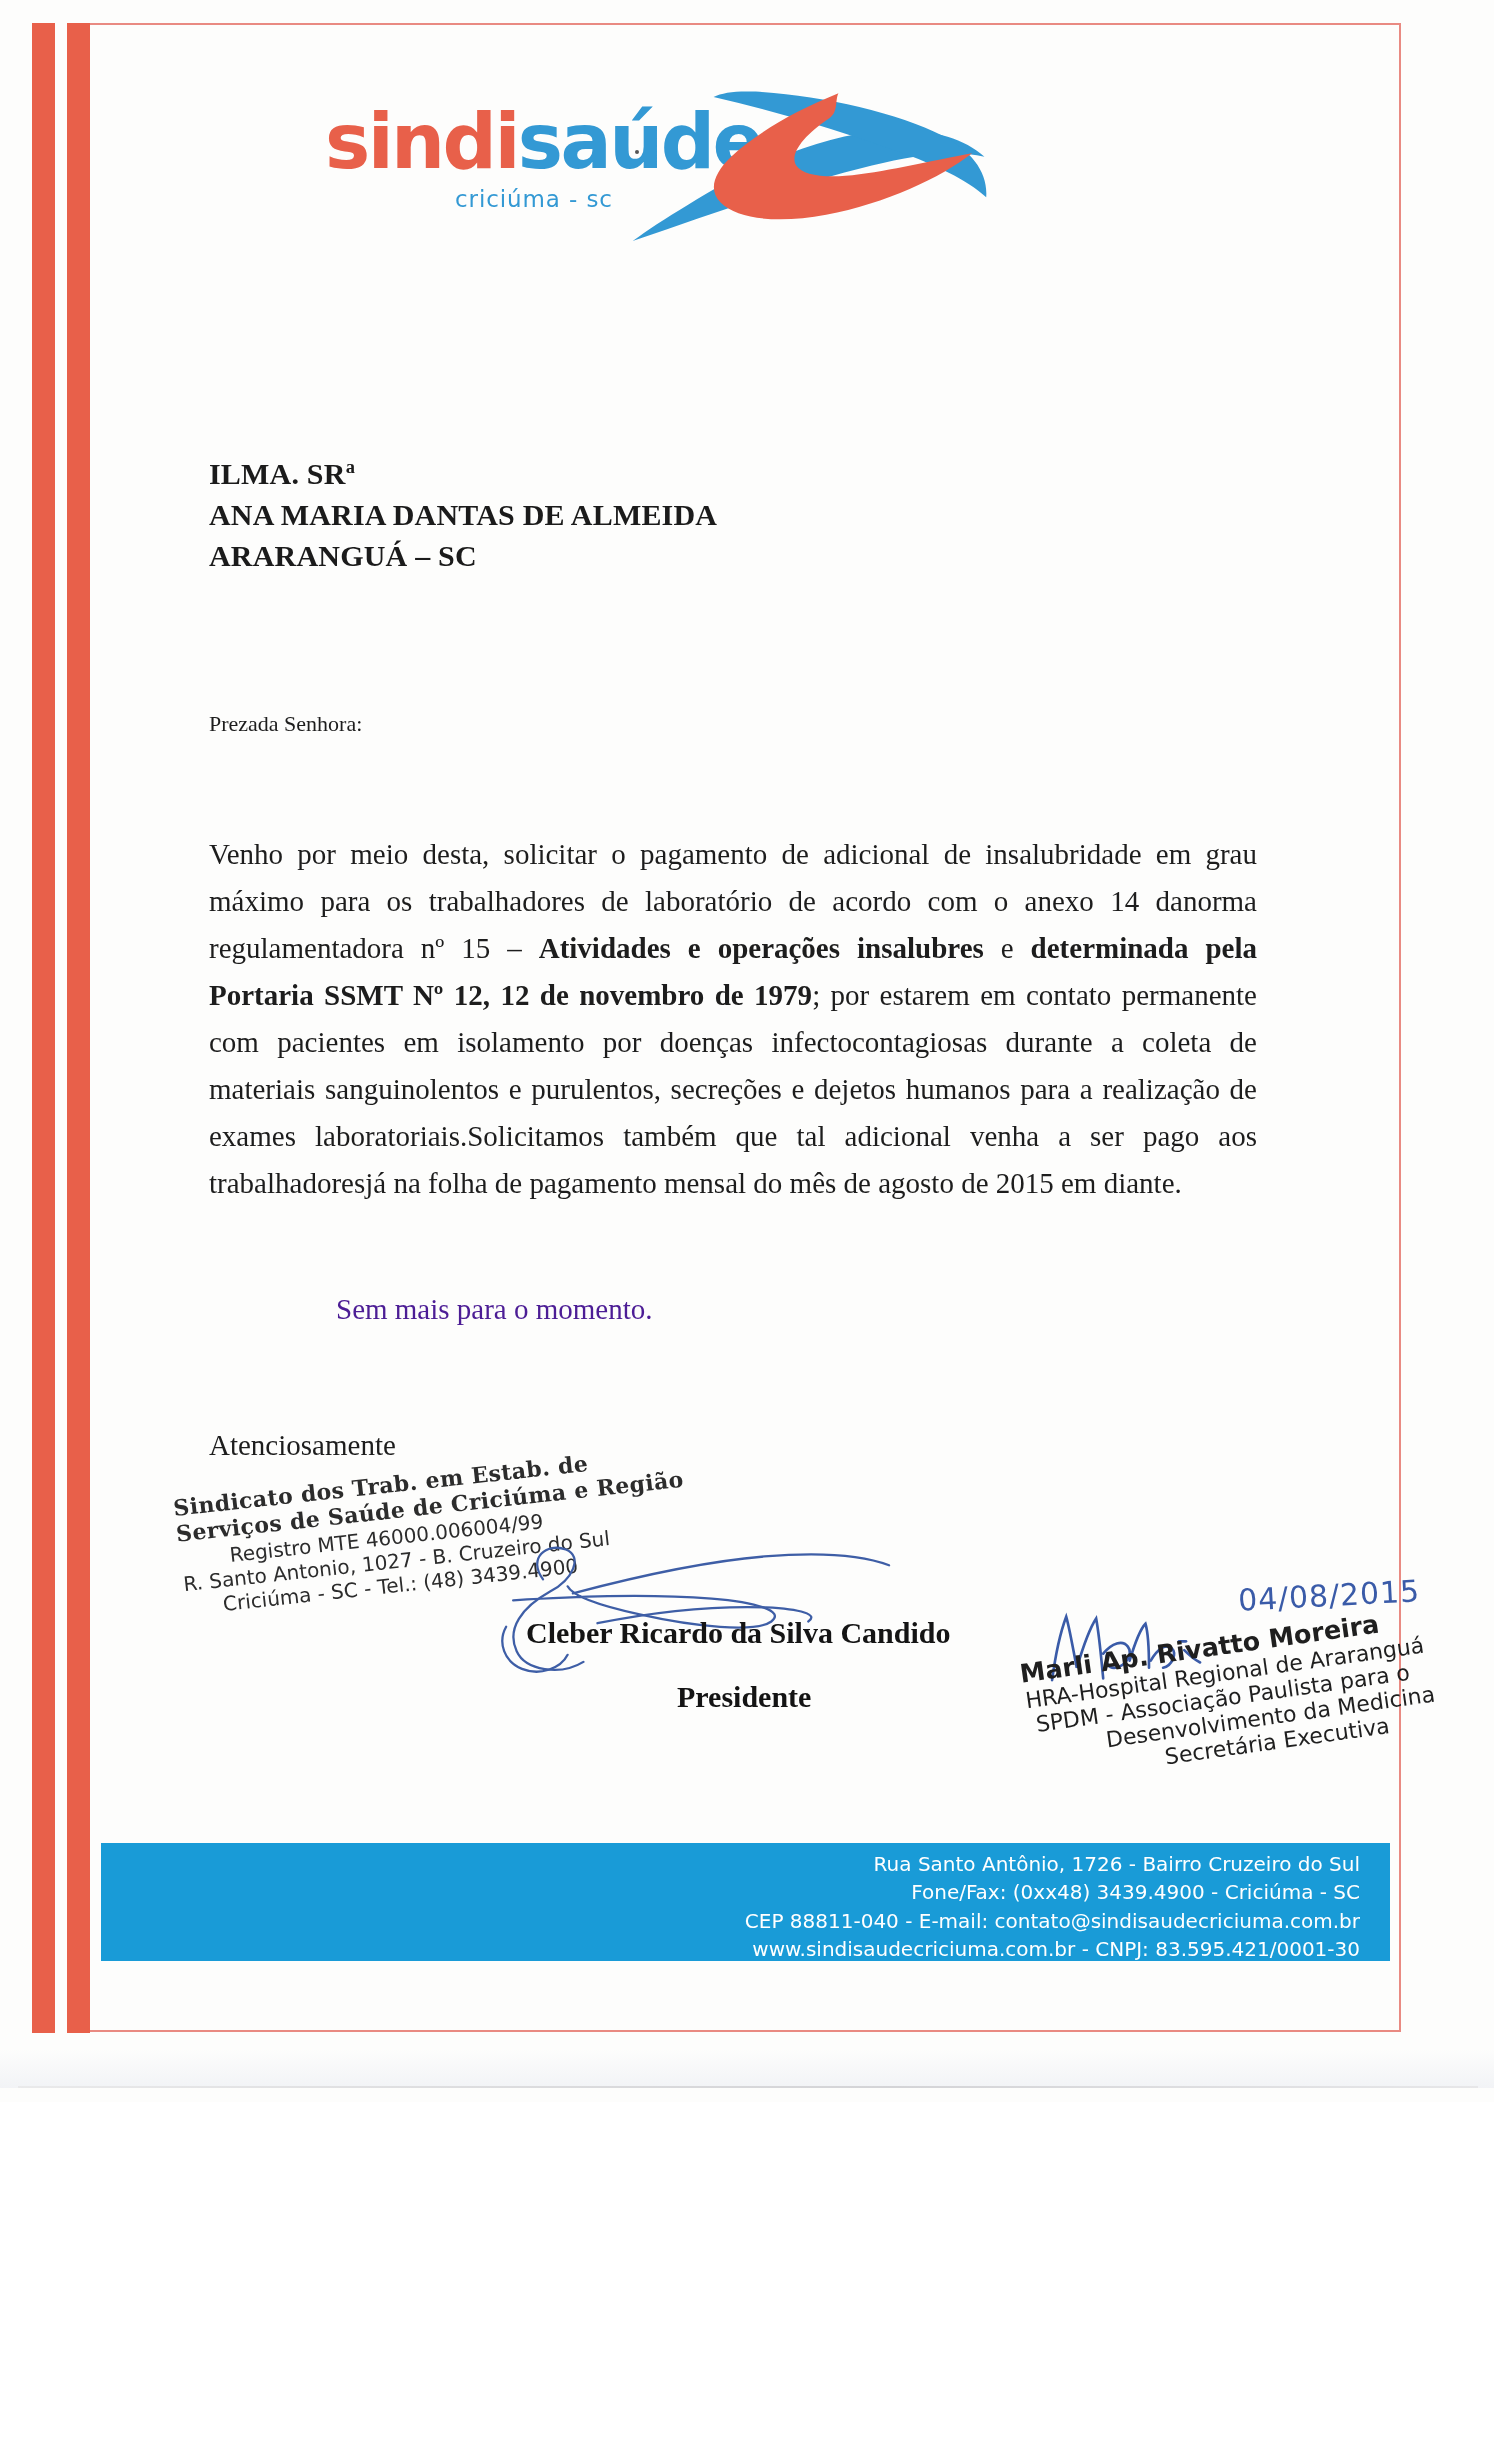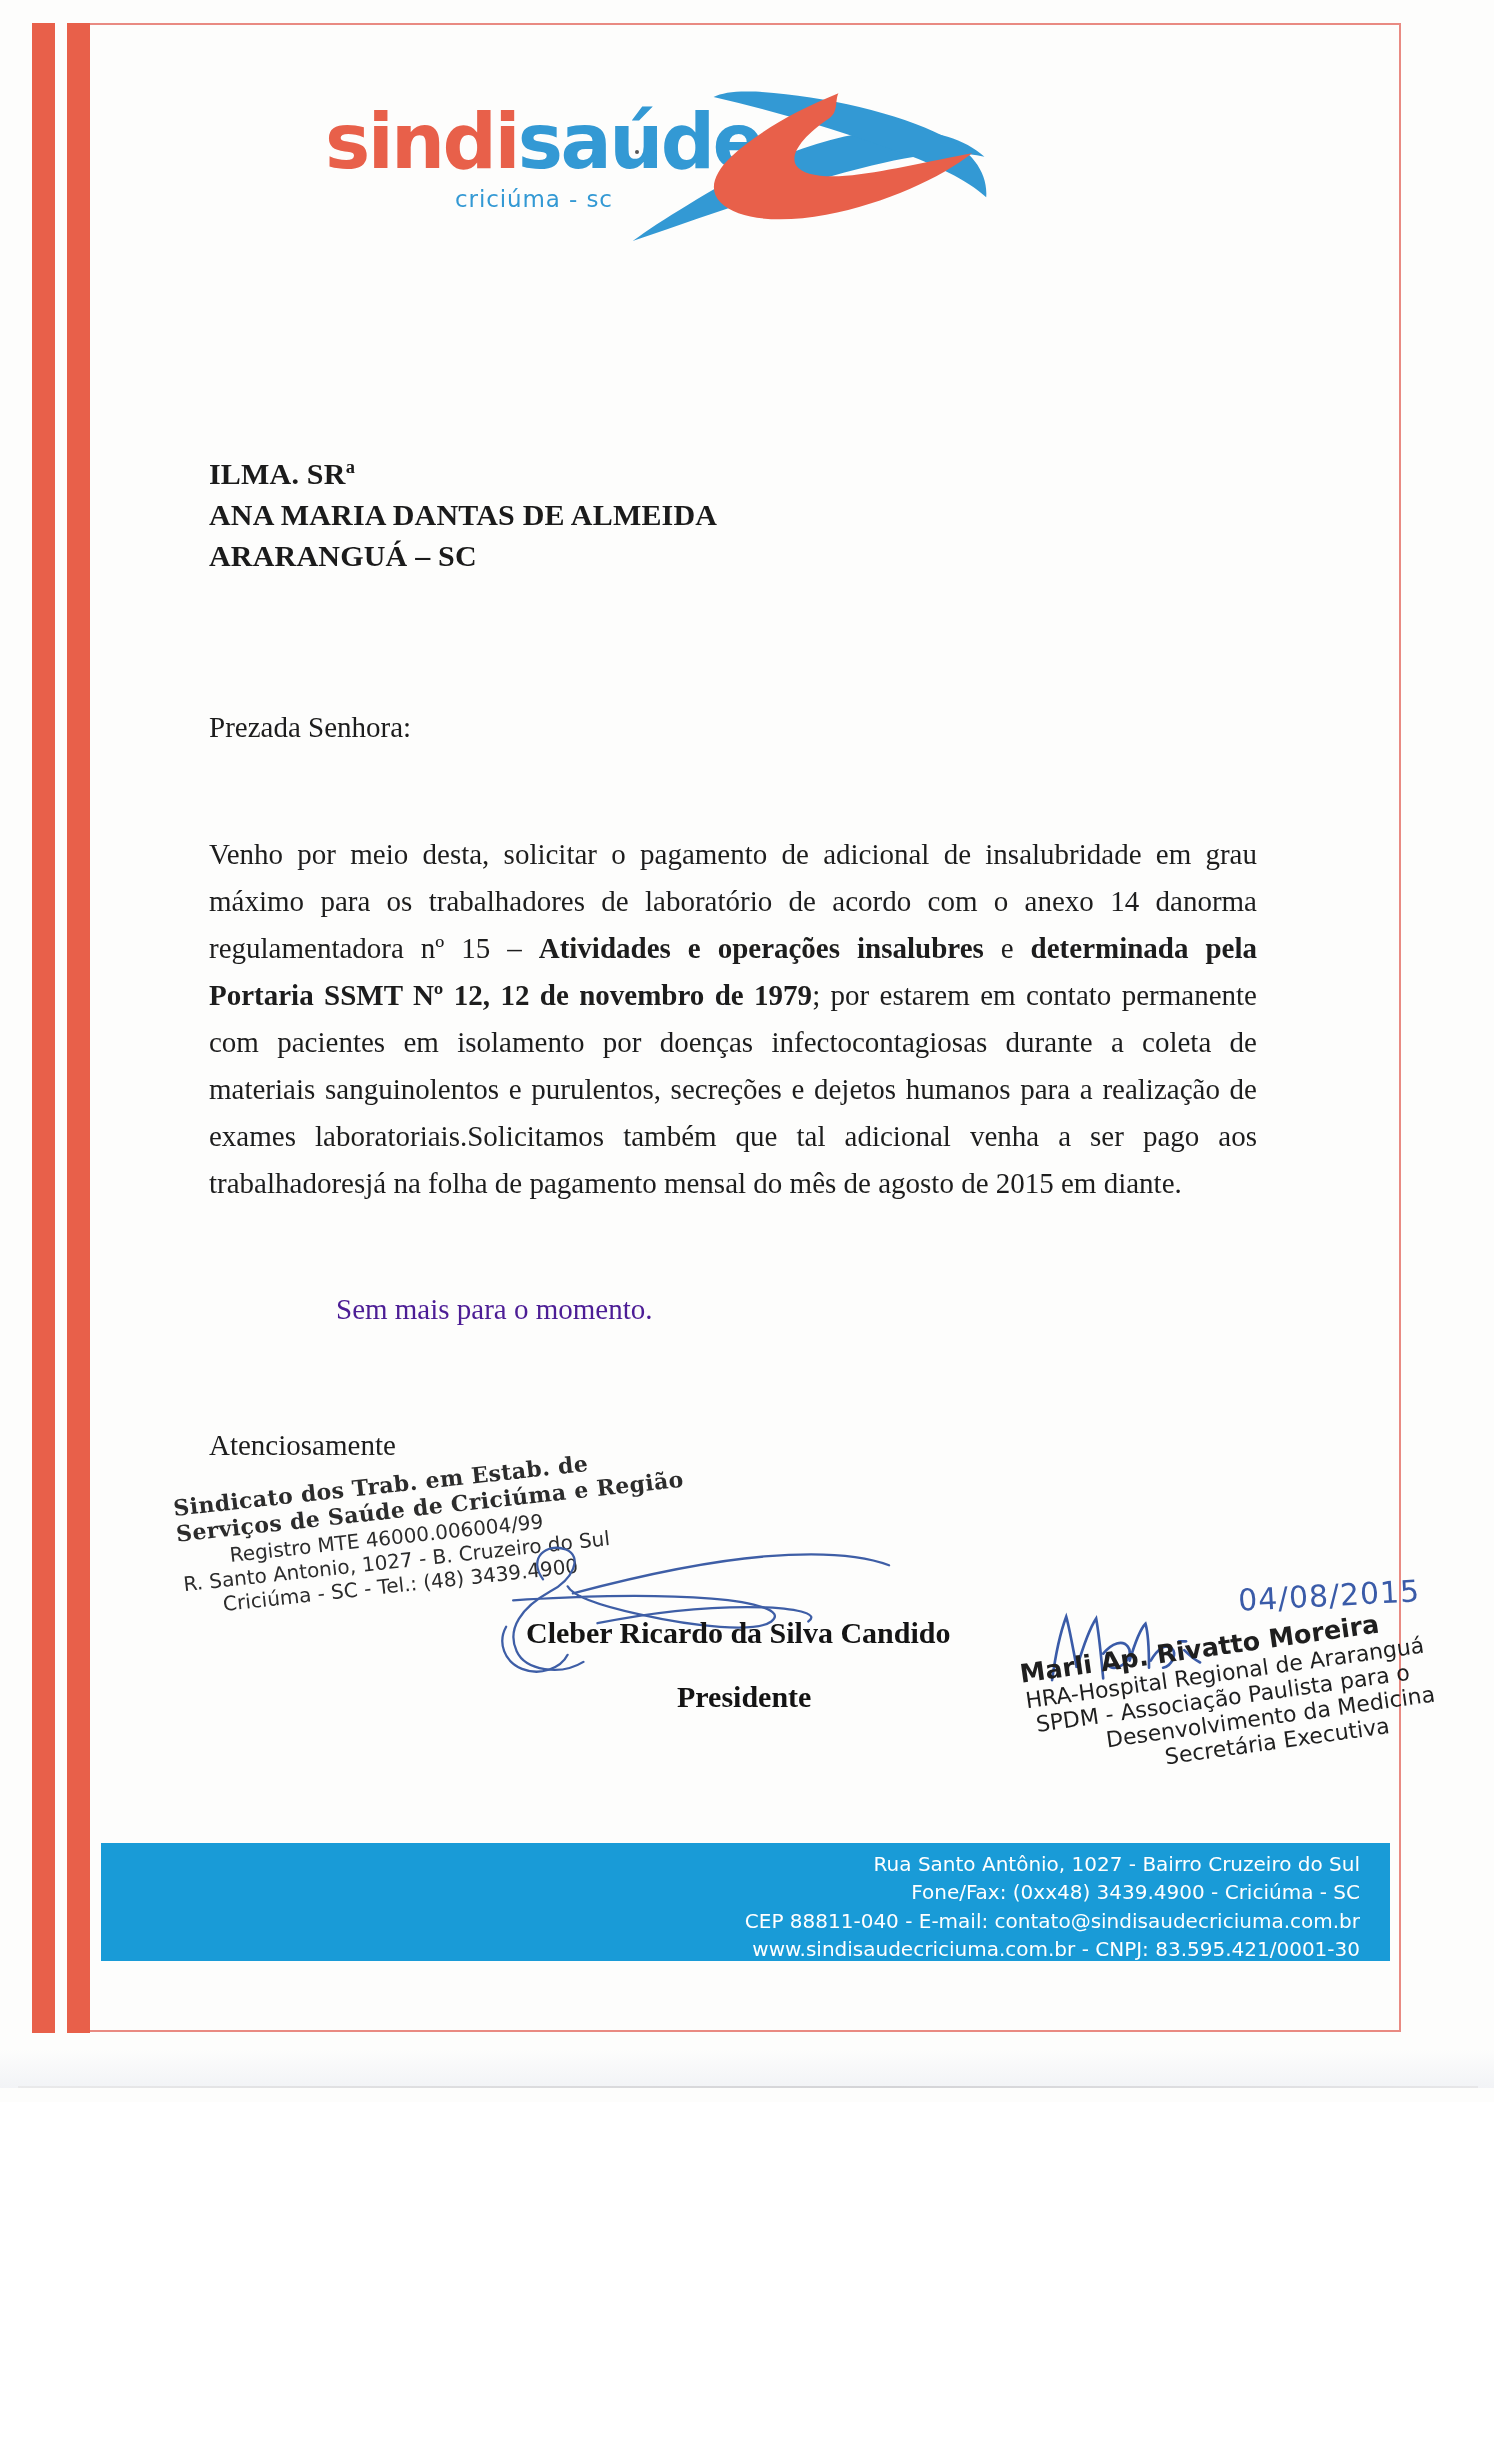--- a/index.html
+++ b/index.html
@@ -107,21 +107,21 @@
     color: #1b1b1b;
     letter-spacing: 0.2px;
   }
   #addressee div { white-space: nowrap; }
   .sup { font-size: 18.5px; vertical-align: super; }
 
   
   #salutation {
     position: absolute;
     left: 209px; top: 711px;
-    font-size: 29px;
+    font-size: 22px;
     color: #1d1d1d;
   }
   #body-text {
     position: absolute;
     left: 209px; top: 799px;
     width: 1048px;
     font-size: 29px;
     line-height: 1.62;
     text-align: justify;
     color: #1d1d1d;
@@ -322,21 +322,21 @@
 
   <div id="receiver-stamp">
     <div class="r1">Marli Ap. Rivatto Moreira</div>
     <div class="r2">HRA-Hospital Regional de Araranguá</div>
     <div class="r3">SPDM - Associação Paulista para o</div>
     <div class="r4">Desenvolvimento da Medicina</div>
     <div class="r5">Secretária Executiva</div>
   </div>
 
   <div id="footer">
-    <div>Rua Santo Antônio, 1027 - Bairro Cruzeiro do Sul</div>
+    <div>Rua Santo Antônio, 1726 - Bairro Cruzeiro do Sul</div>
     <div>Fone/Fax: (0xx48) 3439.4900 - Criciúma - SC</div>
     <div>CEP 88811-040 - E-mail: contato@sindisaudecriciuma.com.br</div>
     <div>www.sindisaudecriciuma.com.br - CNPJ: 83.595.421/0001-30</div>
   </div>
 
   <div id="scan-bottom-glow"></div>
   <div id="scan-bottom-edge"></div>
 </div>
 
 

